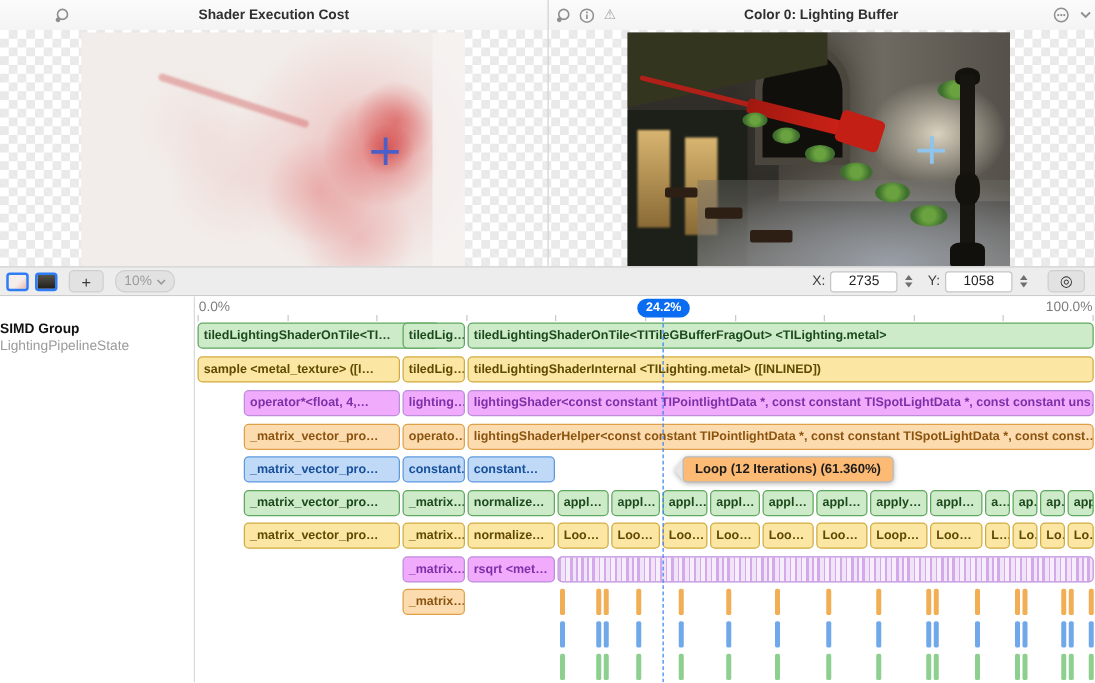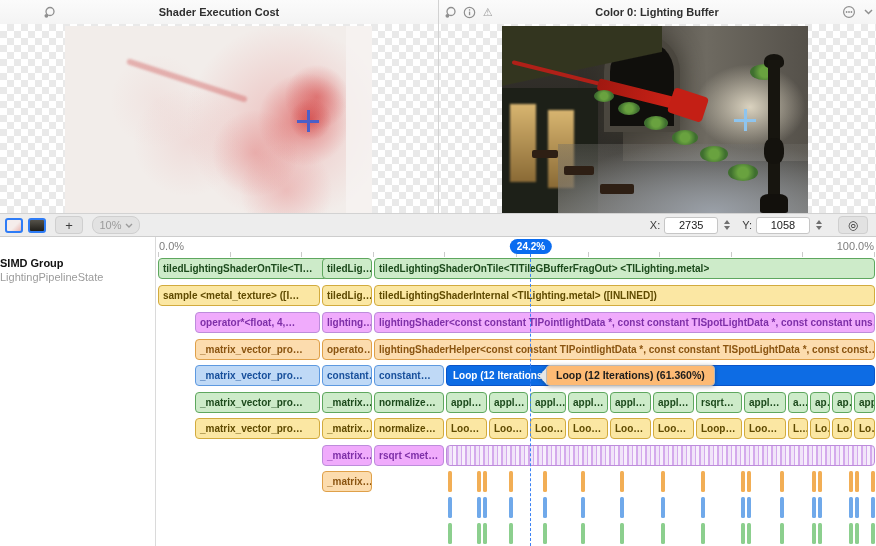--- a/index.html
+++ b/index.html
@@ -268,31 +268,30 @@
       <div class="seg c-yellow" style="left: 374px; top: 285px; width: 501px; pointer-events: auto;">tiledLightingShaderInternal &lt;TILighting.metal&gt; ([INLINED])</div>
       <div class="seg c-purple" style="left: 195px; top: 312px; width: 125px; pointer-events: auto;">operator*&lt;float, 4,…</div>
       <div class="seg c-purple" style="left: 322px; top: 312px; width: 50px; pointer-events: auto;">lighting…</div>
       <div class="seg c-purple" style="left: 374px; top: 312px; width: 501px; pointer-events: auto;">lightingShader&lt;const constant TIPointlightData *, const constant TISpotLightData *, const constant uns…</div>
       <div class="seg c-orange" style="left: 195px; top: 339px; width: 125px; pointer-events: auto;">_matrix_vector_pro…</div>
       <div class="seg c-orange" style="left: 322px; top: 339px; width: 50px; pointer-events: auto;">operato…</div>
       <div class="seg c-orange" style="left: 374px; top: 339px; width: 501px; pointer-events: auto;">lightingShaderHelper&lt;const constant TIPointlightData *, const constant TISpotLightData *, const const…</div>
       <div class="seg c-blue" style="left: 195px; top: 365px; width: 125px; pointer-events: auto;">_matrix_vector_pro…</div>
       <div class="seg c-blue" style="left: 322px; top: 365px; width: 50px; pointer-events: auto;">constant…</div>
       <div class="seg c-blue" style="left: 374px; top: 365px; width: 70px; pointer-events: auto;">constant…</div>
-      <div class="seg c-blue sel" style="left: 446px; top: 365px; width: 429px; pointer-events: auto;">Loop (12 Iterations)</div>
       <div class="seg c-green" style="left: 195px; top: 392px; width: 125px; pointer-events: auto;">_matrix_vector_pro…</div>
       <div class="seg c-green" style="left: 322px; top: 392px; width: 50px; pointer-events: auto;">_matrix…</div>
       <div class="seg c-green" style="left: 374px; top: 392px; width: 70px; pointer-events: auto;">normalize…</div>
       <div class="seg c-green" style="left: 446px; top: 392px; width: 41px; pointer-events: auto;">appl…</div>
       <div class="seg c-green" style="left: 489px; top: 392px; width: 39px; pointer-events: auto;">appl…</div>
       <div class="seg c-green" style="left: 530px; top: 392px; width: 36px; pointer-events: auto;">appl…</div>
       <div class="seg c-green" style="left: 568px; top: 392px; width: 40px; pointer-events: auto;">appl…</div>
       <div class="seg c-green" style="left: 610px; top: 392px; width: 41px; pointer-events: auto;">appl…</div>
       <div class="seg c-green" style="left: 653px; top: 392px; width: 41px; pointer-events: auto;">appl…</div>
-      <div class="seg c-green" style="left: 696px; top: 392px; width: 46px; pointer-events: auto;">rsqrt…</div>
+      <div class="seg c-green" style="left: 696px; top: 392px; width: 46px; pointer-events: auto;">apply…</div>
       <div class="seg c-green" style="left: 744px; top: 392px; width: 42px; pointer-events: auto;">appl…</div>
       <div class="seg c-green" style="left: 788px; top: 392px; width: 20px; pointer-events: auto;">a…</div>
       <div class="seg c-green" style="left: 810px; top: 392px; width: 20px; pointer-events: auto;">ap…</div>
       <div class="seg c-green" style="left: 832px; top: 392px; width: 20px; pointer-events: auto;">ap…</div>
       <div class="seg c-green" style="left: 854px; top: 392px; width: 21px; pointer-events: auto;">app…</div>
       <div class="seg c-yellow" style="left: 195px; top: 418px; width: 125px; pointer-events: auto;">_matrix_vector_pro…</div>
       <div class="seg c-yellow" style="left: 322px; top: 418px; width: 50px; pointer-events: auto;">_matrix…</div>
       <div class="seg c-yellow" style="left: 374px; top: 418px; width: 70px; pointer-events: auto;">normalize…</div>
       <div class="seg c-yellow" style="left: 446px; top: 418px; width: 41px; pointer-events: auto;">Loo…</div>
       <div class="seg c-yellow" style="left: 489px; top: 418px; width: 39px; pointer-events: auto;">Loo…</div>

